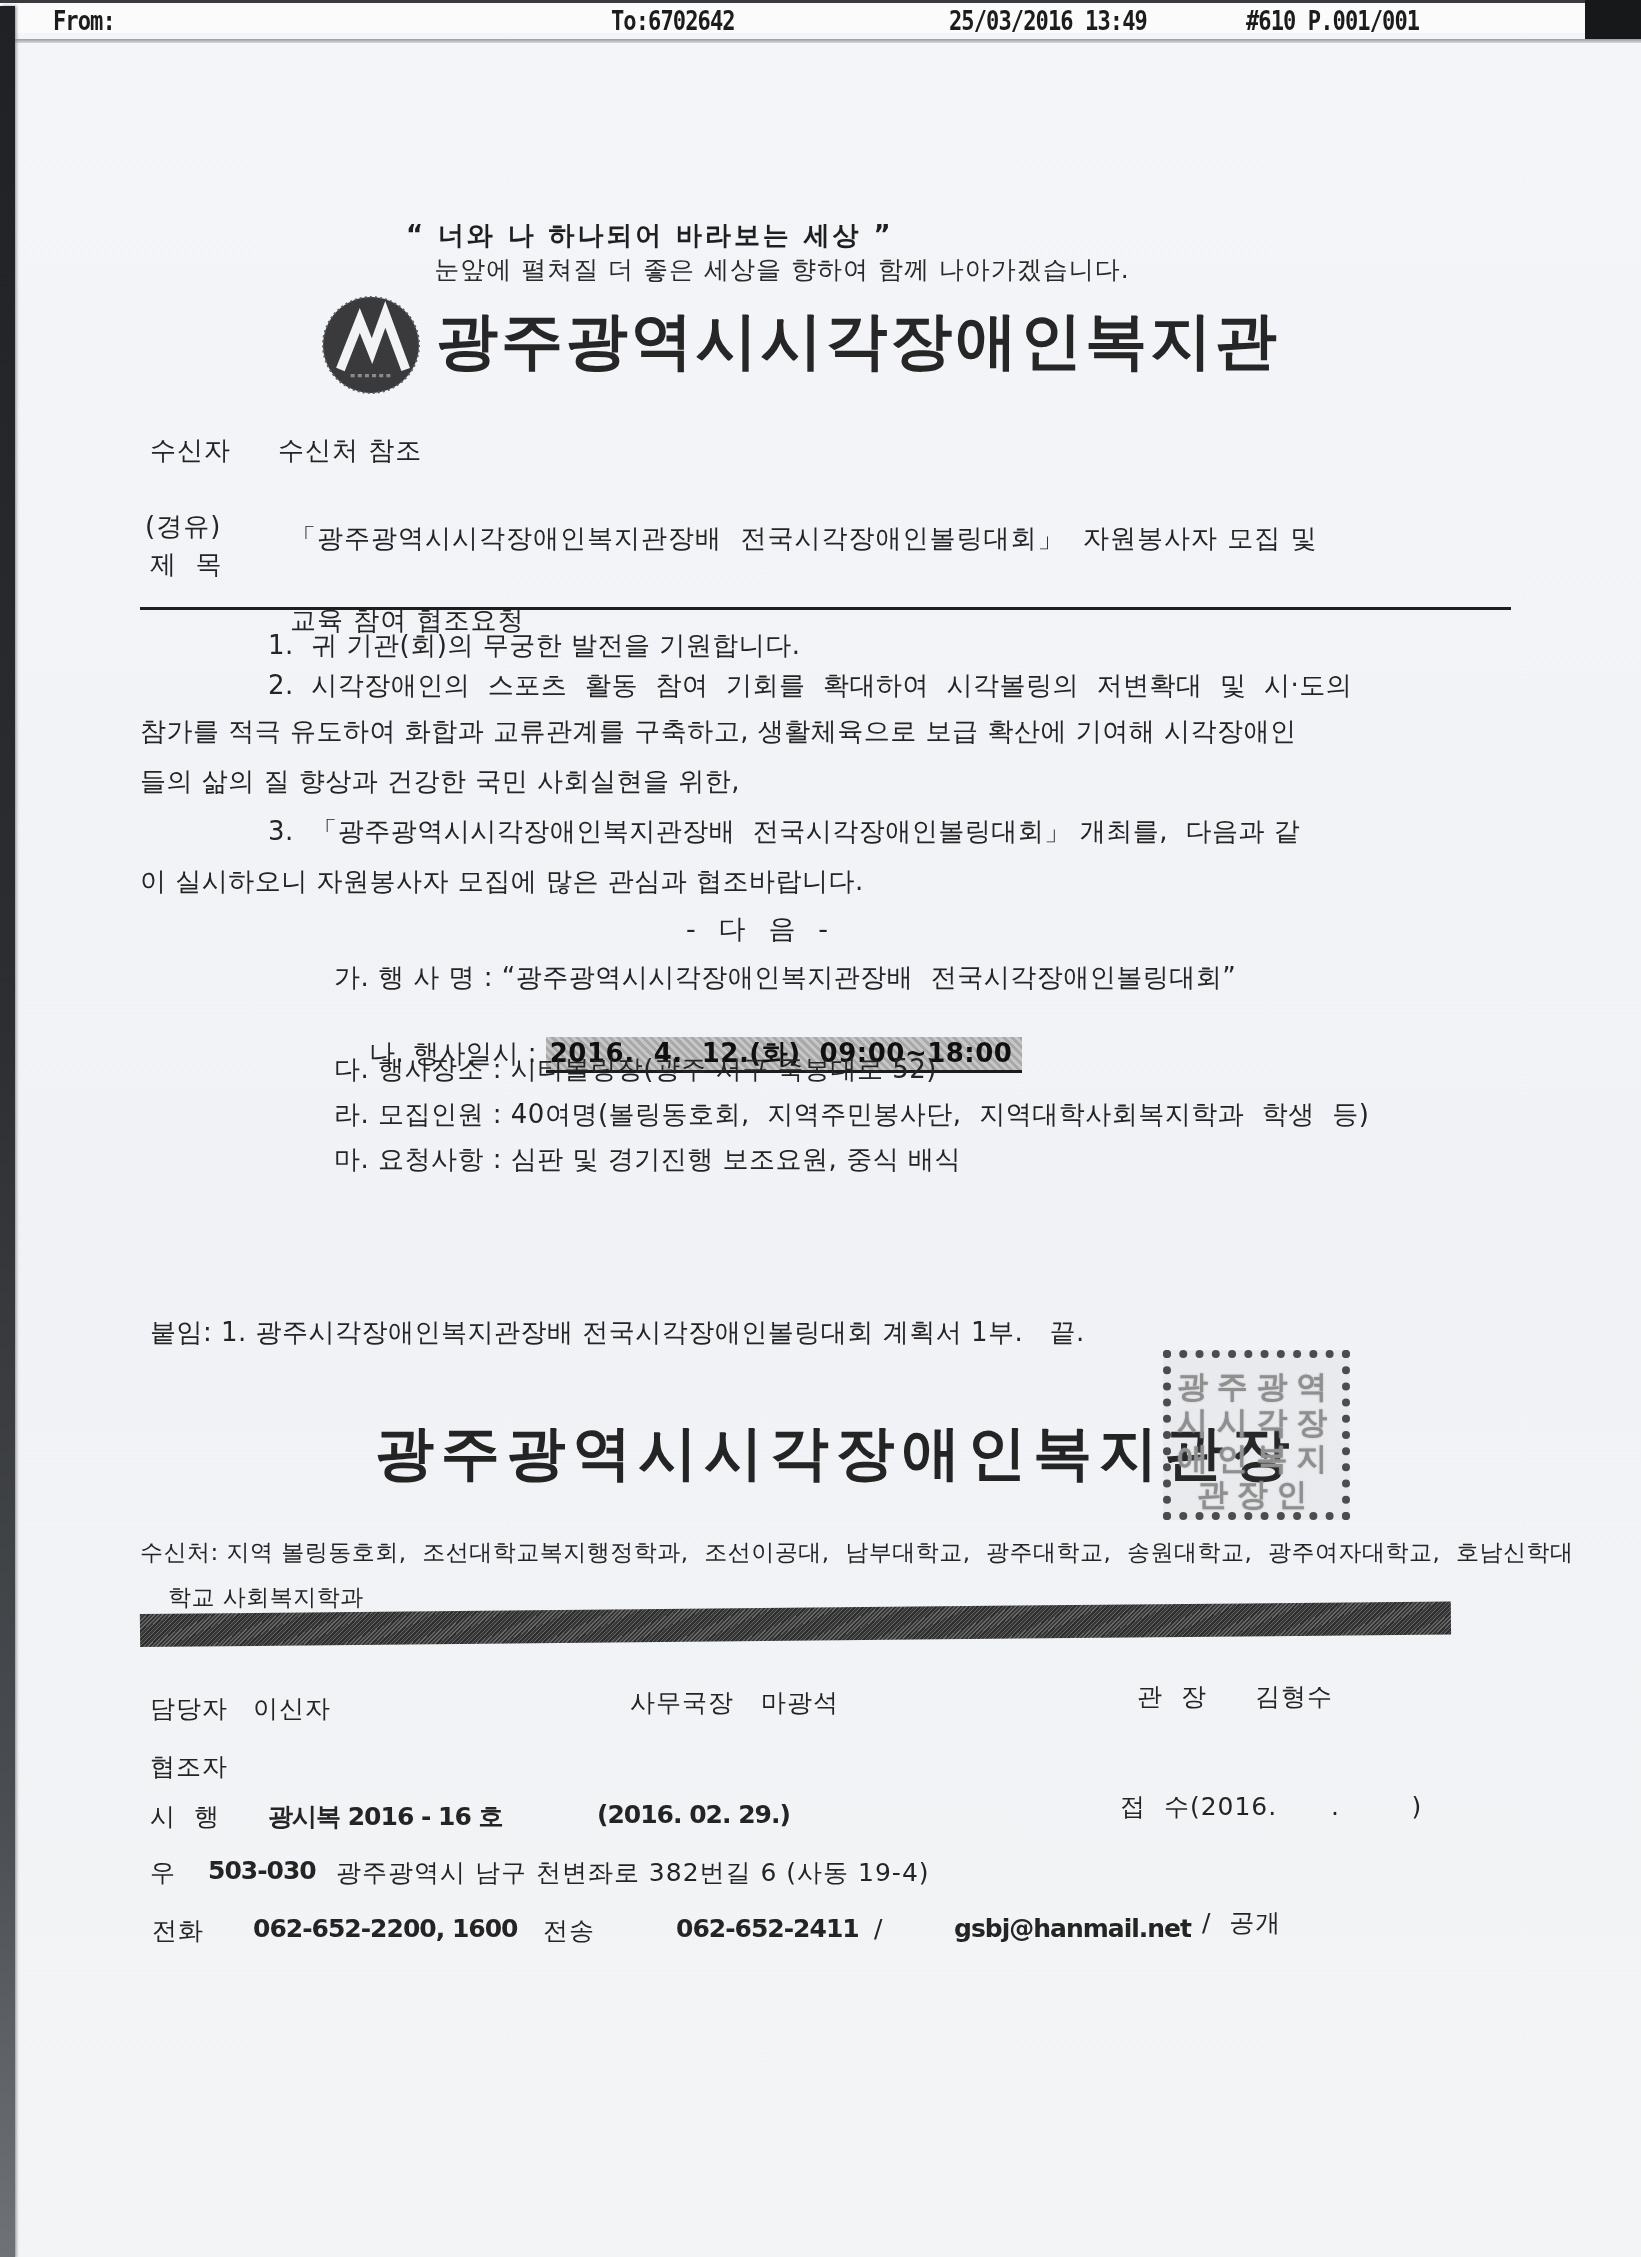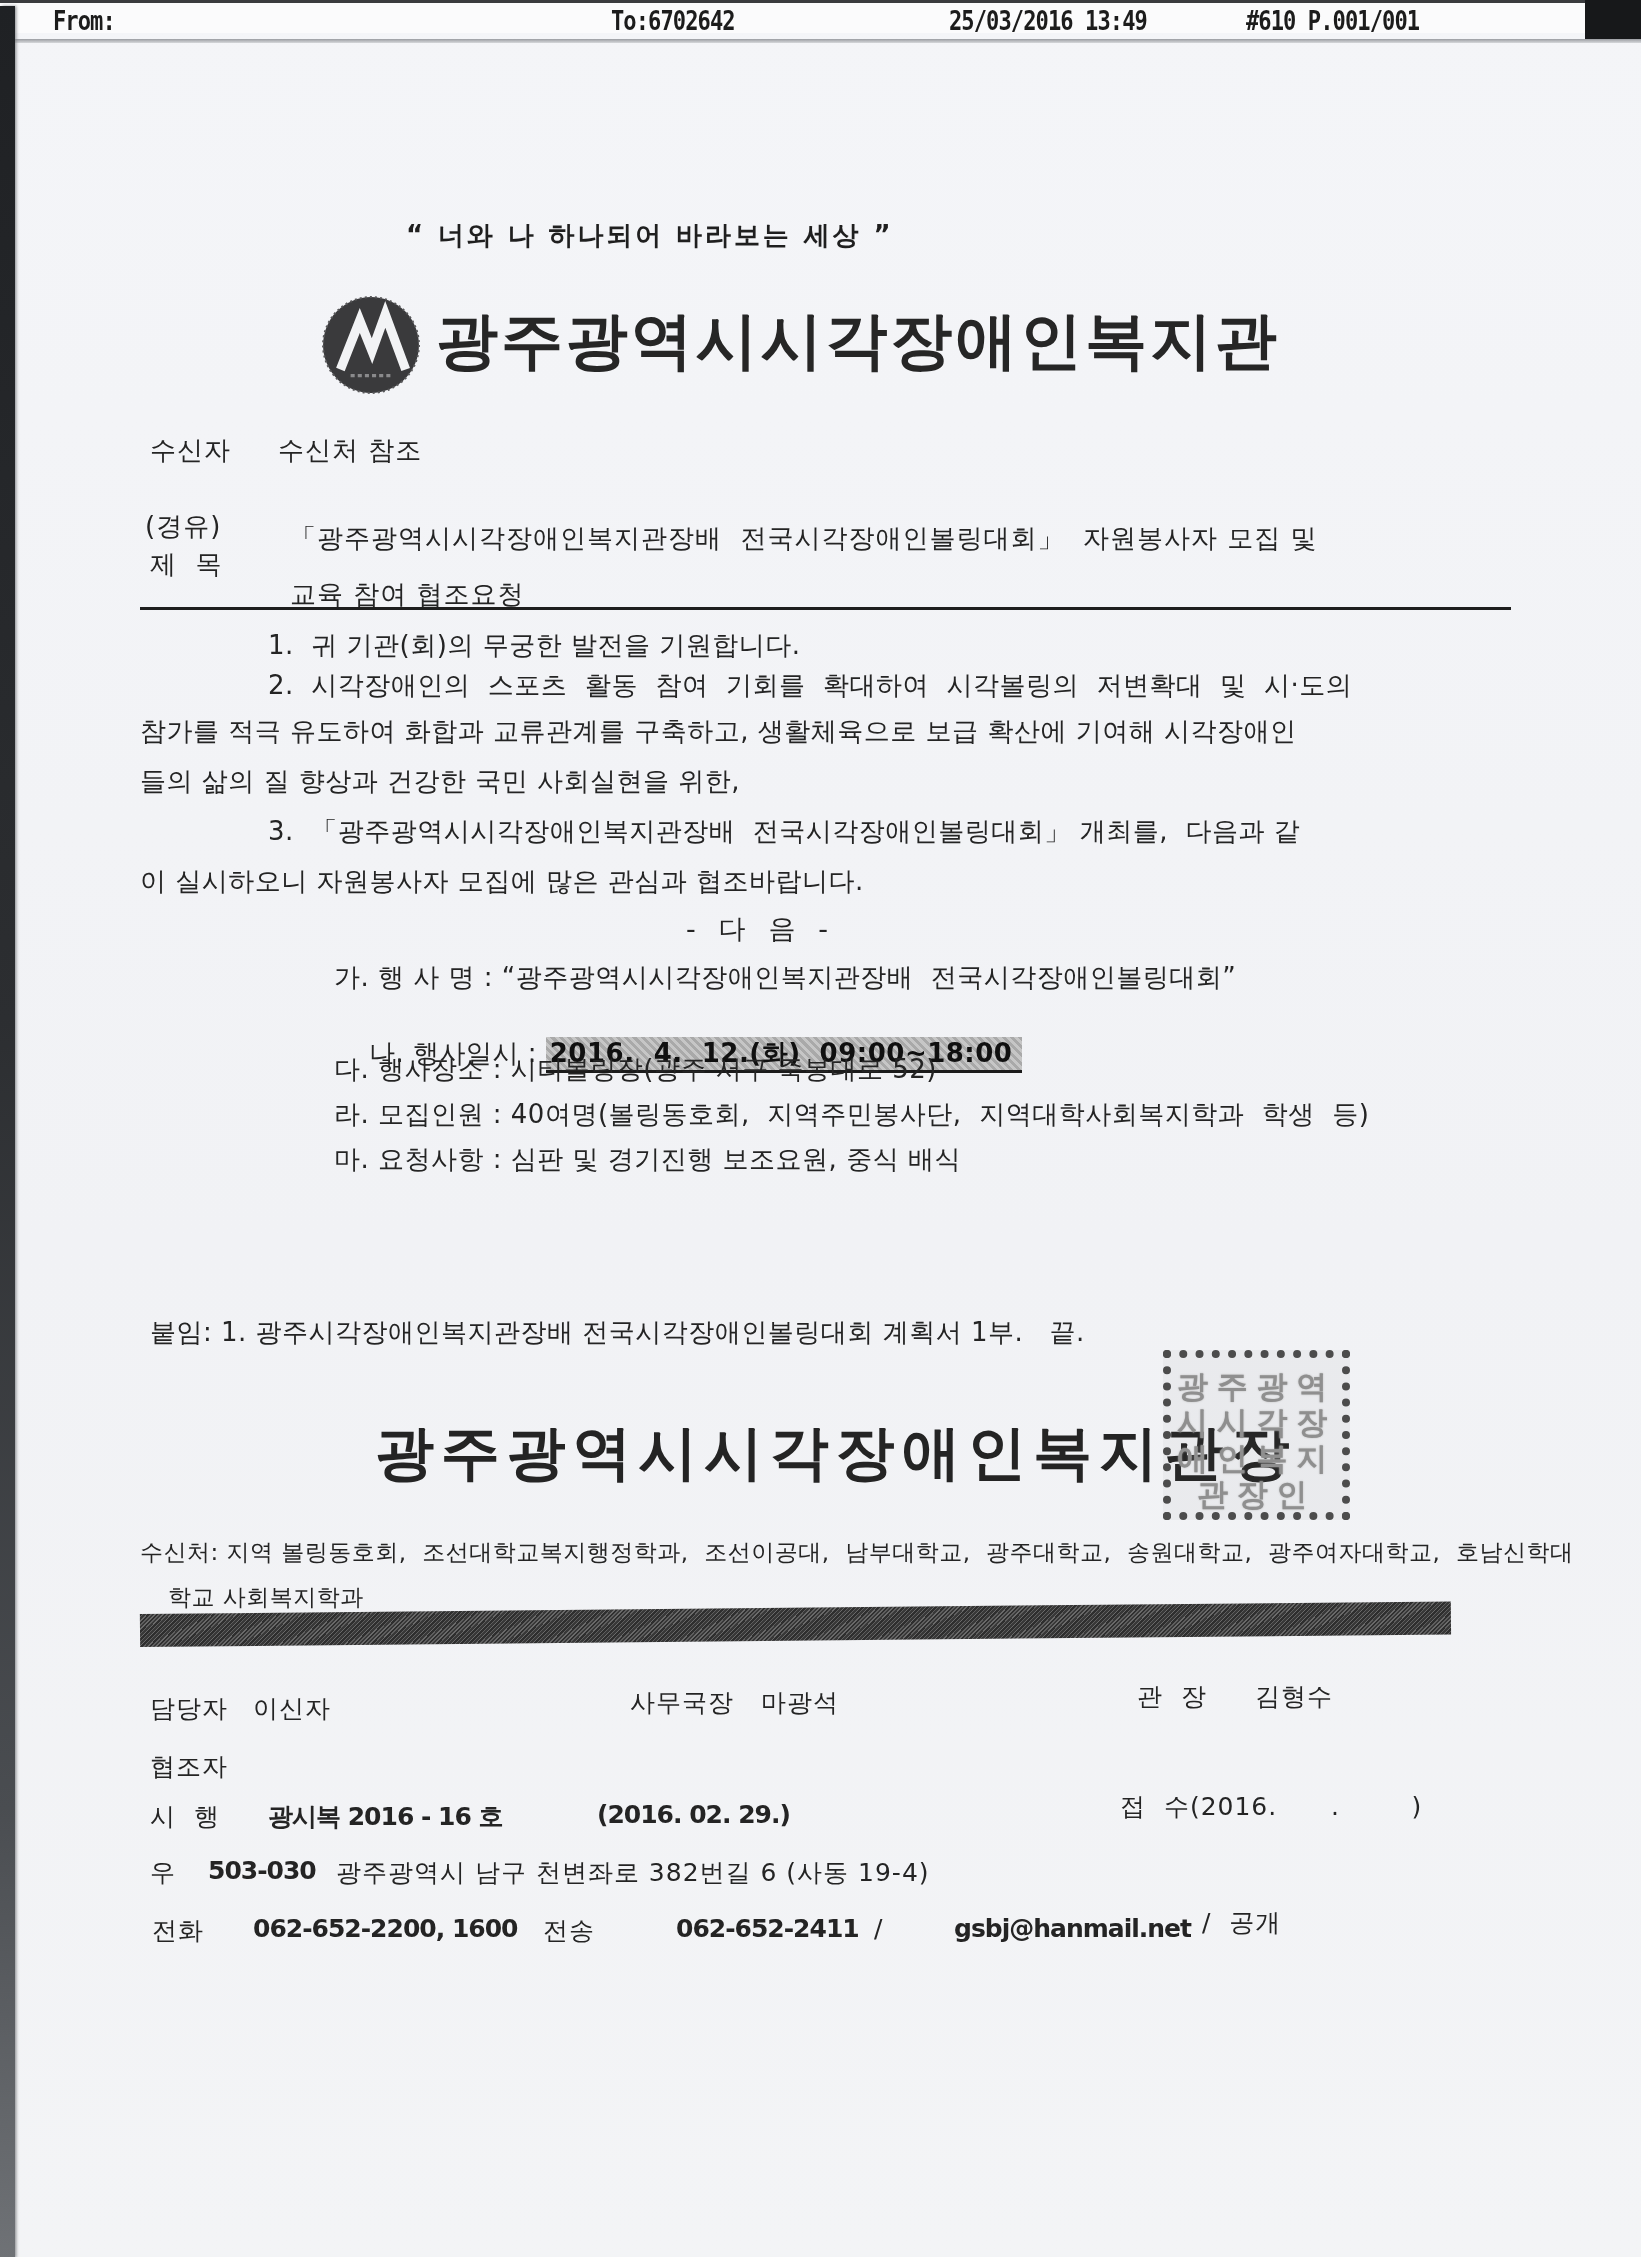--- a/index.html
+++ b/index.html
@@ -71,37 +71,38 @@
     <div class="fax-t" style="left:611px;">To:6702642</div>
     <div class="fax-t" style="left:949px;">25/03/2016 13:49</div>
     <div class="fax-t" style="left:1246px;">#610 P.001/001</div>
   </div>
   <div class="fax-shadow"></div>
   <div class="edge-topline"></div>
   <div class="edge-left"></div>
   <div class="edge-topright"></div>
 
   <div class="t slogan1">“ 너와 나 하나되어 바라보는 세상 ”</div>
+  <div class="t slogan2">눈앞에 펼쳐질 더 좋은 세상을 향하여 함께 나아가겠습니다.</div>
 
   <div class="logo">
     <svg viewBox="0 0 100 100" width="104" height="102">
       <circle cx="50" cy="50" r="47" fill="#3a3a3c"></circle>
       <circle cx="50" cy="50" r="47" fill="none" stroke="#58585a" stroke-width="2" stroke-dasharray="2 3"></circle>
       <path d="M20 74 L39 26 L51 56 L64 20 L84 74" fill="none" stroke="#f2f3f5" stroke-width="9" stroke-linejoin="miter"></path>
       <path d="M30 80 L72 80" stroke="#8a8a8c" stroke-width="3" stroke-dasharray="4 3"></path>
     </svg>
   </div>
   <div class="t org-title">광주광역시시각장애인복지관</div>
 
   <div class="t f27" style="left:150px; top:433px;">수신자</div>
   <div class="t f27" style="left:278px; top:433px;">수신처 참조</div>
   <div class="t f27" style="left:145px; top:488px;margin-top:21px;">(경유)</div>
   <div class="t f27" style="left:150px; top:547px;">제  목</div>
   <div class="t f27" style="left:290px; top:521px;">「광주광역시시각장애인복지관장배  전국시각장애인볼링대회」  자원봉사자 모집 및</div>
-  <div class="t f27" style="left:290px; top:577px;">교육 참여 협조요청</div>
+  <div class="t f27" style="left:290px; top:603px;">교육 참여 협조요청</div>
   <div class="rule"></div>
 
   <div class="t bl" style="left:268px; top:628px;">1.  귀 기관(회)의 무궁한 발전을 기원합니다.</div>
   <div class="t bl" style="left:268px; top:668px;">2.  시각장애인의  스포츠  활동  참여  기회를  확대하여  시각볼링의  저변확대  및  시·도의</div>
   <div class="t bl" style="left:140px; top:714px;">참가를 적극 유도하여 화합과 교류관계를 구축하고, 생활체육으로 보급 확산에 기여해 시각장애인</div>
   <div class="t bl" style="left:140px; top:764px;">들의 삶의 질 향상과 건강한 국민 사회실현을 위한,</div>
   <div class="t bl" style="left:268px; top:814px;">3.  「광주광역시시각장애인복지관장배  전국시각장애인볼링대회」 개최를,  다음과 같</div>
   <div class="t bl" style="left:140px; top:864px;">이 실시하오니 자원봉사자 모집에 많은 관심과 협조바랍니다.</div>
   <div class="t divider">-  다  음  -</div>
 

